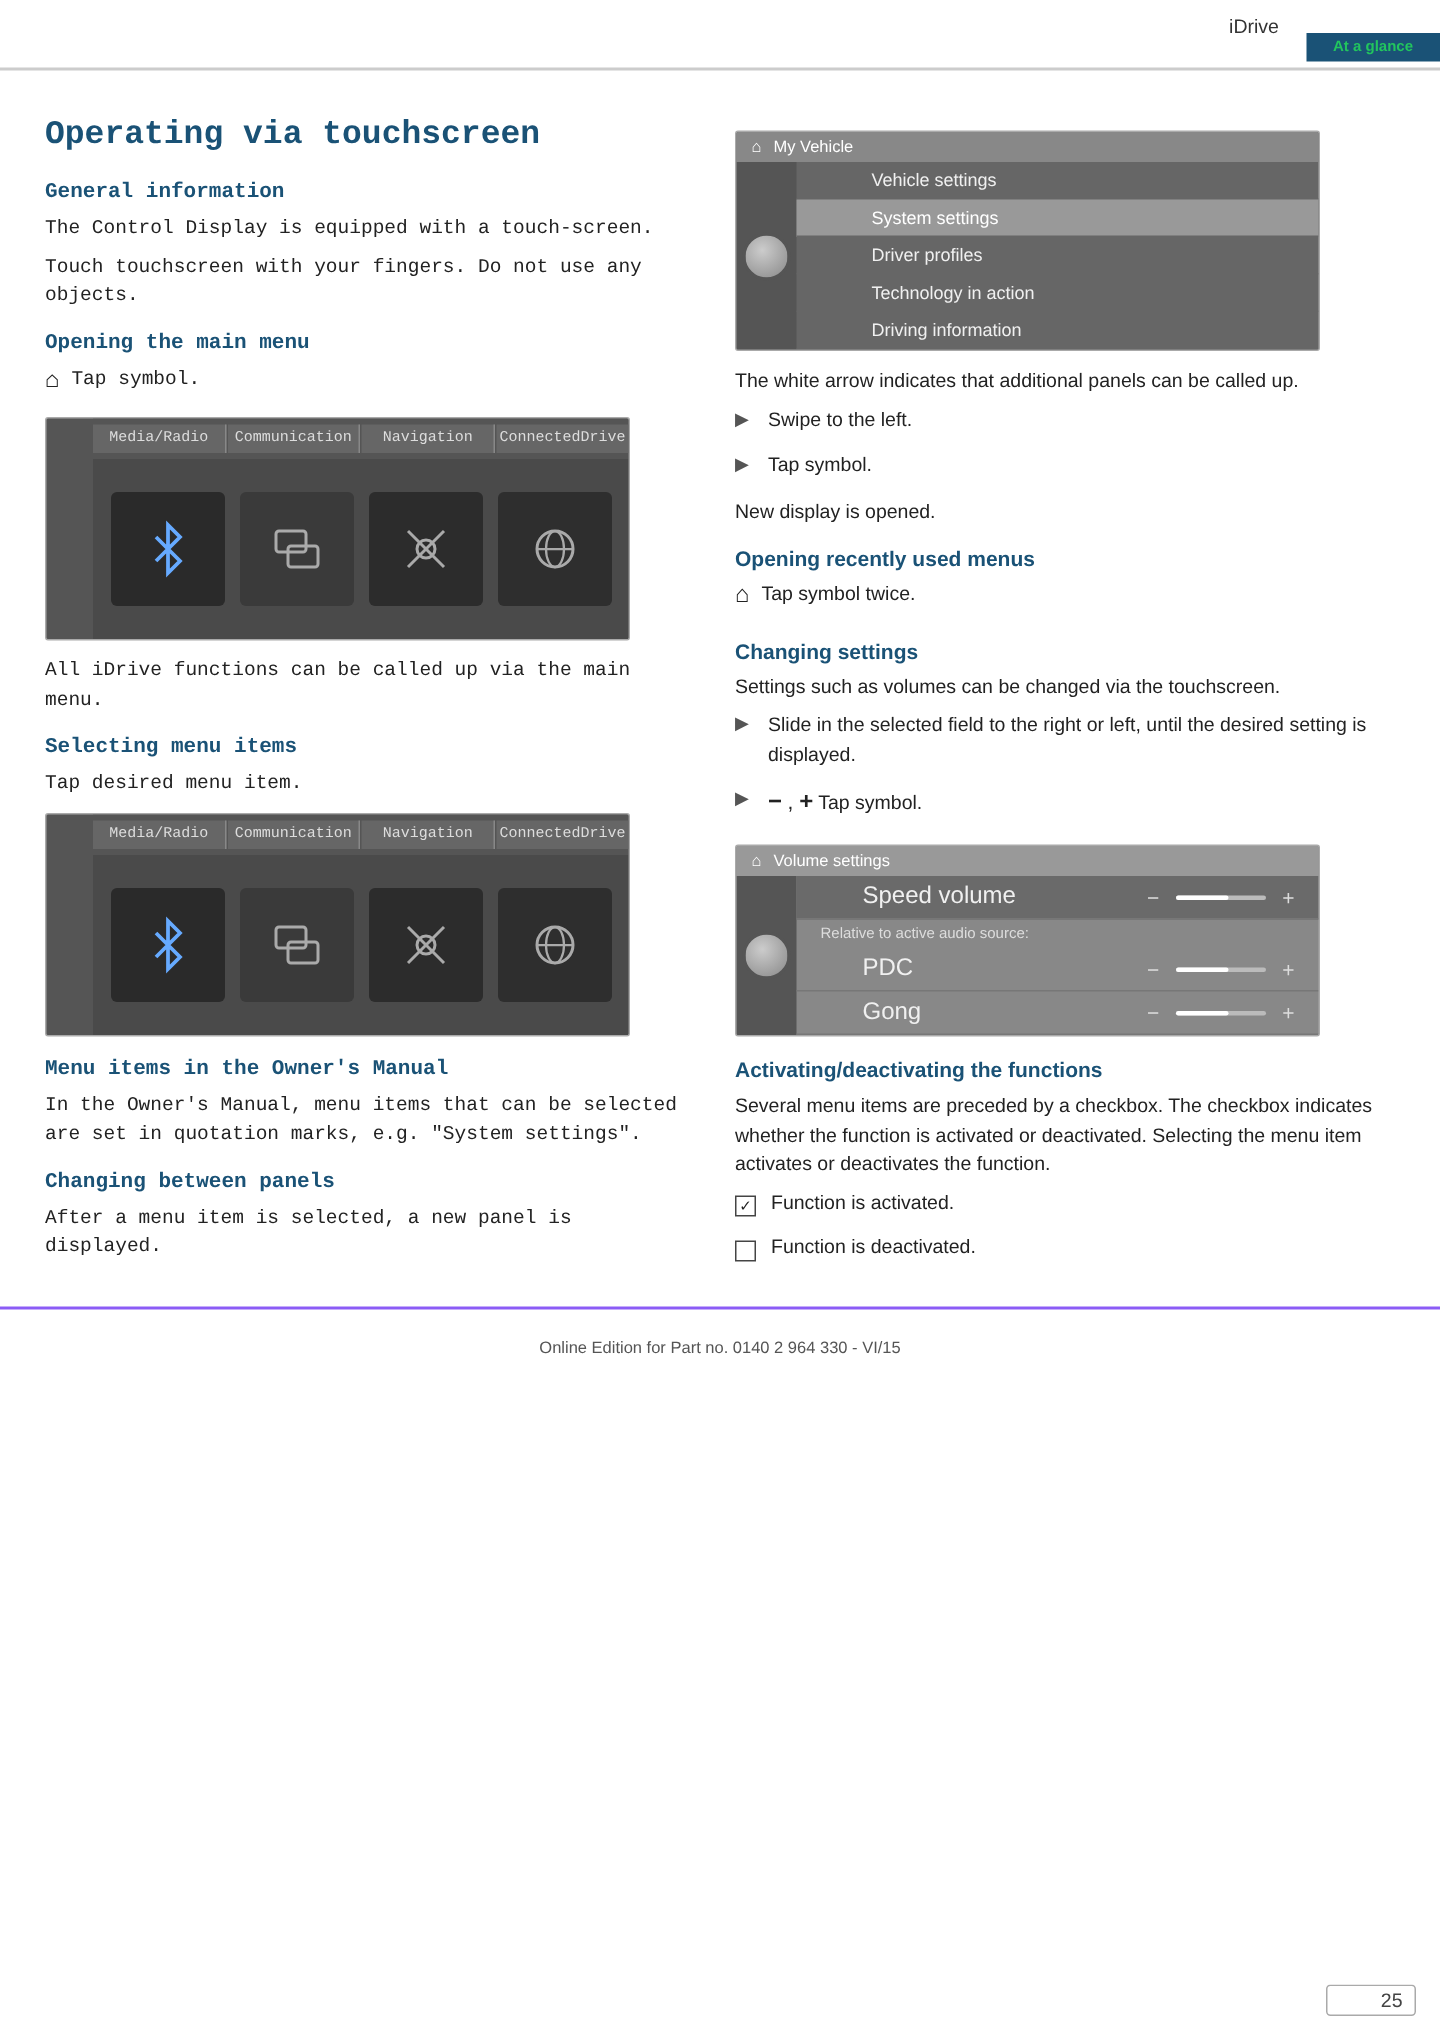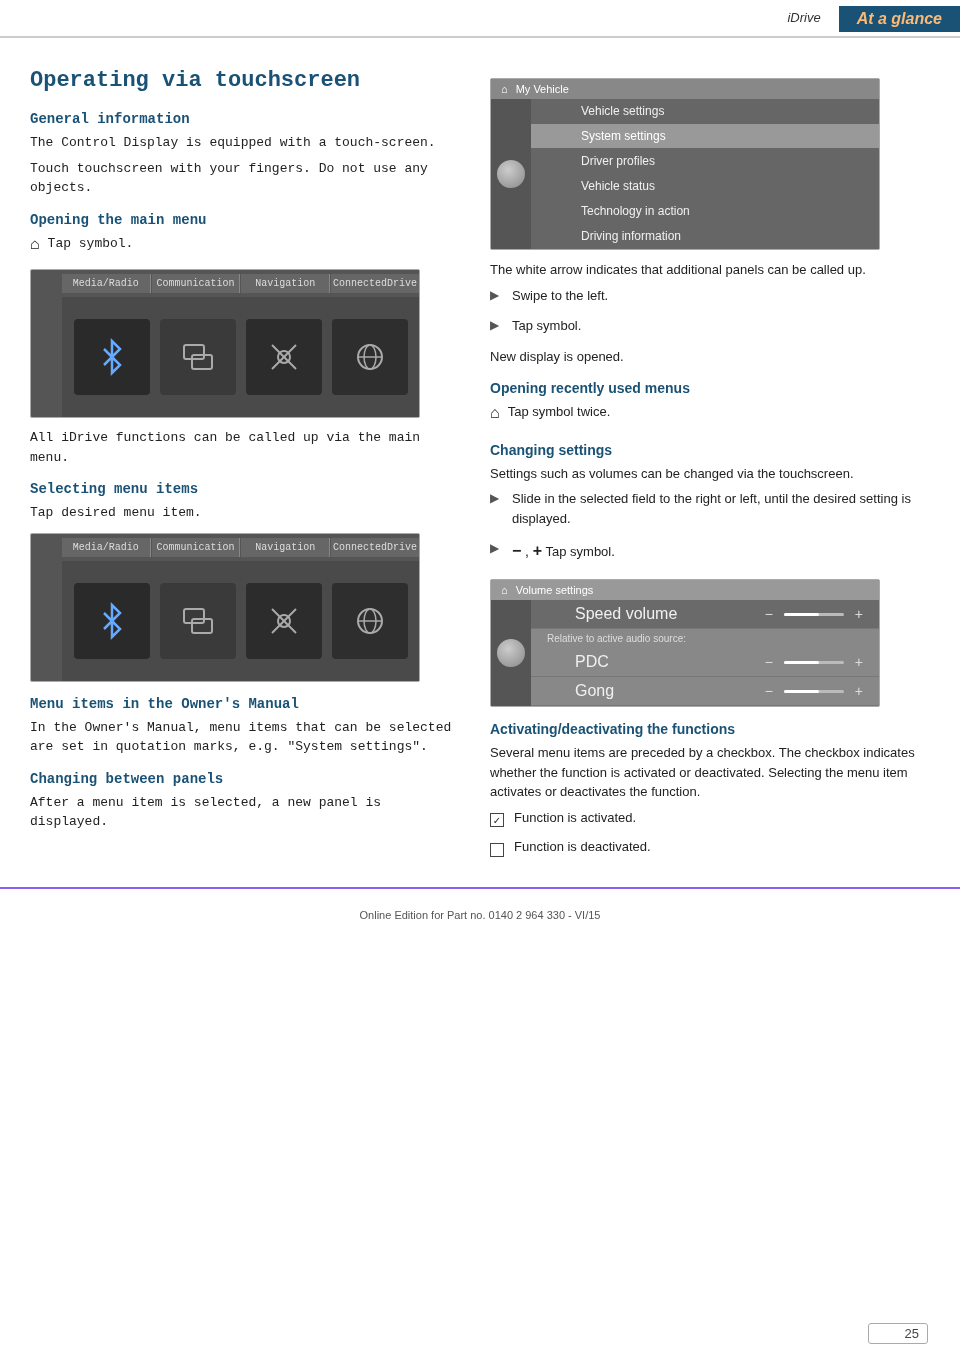--- a/index.html
+++ b/index.html
@@ -17,36 +17,36 @@
       display: flex;
       justify-content: flex-end;
       align-items: center;
       border-bottom: 2px solid #ccc;
       padding: 6px 0 4px 0;
       margin-bottom: 0;
     }
     .header-tabs {
       display: flex;
       align-items: stretch;
-      font-style: italic;
     }
     .header-tab-inactive {
       padding: 4px 18px;
       font-size: 13px;
       color: #333;
       background: #fff;
       border: none;
     }
     .header-tab-active {
       padding: 4px 18px;
-      font-size: 16px;
-      color: #fdba74;
+      font-size: 10px;
+      color: #22c55e;
       background: #1a5276;
       border: none;
       font-weight: bold;
+      margin-top: 16px;
     }
 
     
     .main-content {
       display: flex;
       padding: 30px 30px 10px 30px;
       gap: 30px;
     }
 
     .left-col {
@@ -460,21 +460,20 @@
         <span>My Vehicle</span>
       </div>
       <div class="menu-left-bar">
         <div class="menu-left-panel">
           <div class="knob-icon"></div>
         </div>
         <div class="menu-right-panel">
           <div class="menu-item">Vehicle settings</div>
           <div class="menu-item selected">System settings</div>
           <div class="menu-item">Driver profiles</div>
-          <div class="menu-item">Vehicle status</div>
           <div class="menu-item">Technology in action</div>
           <div class="menu-item">Driving information</div>
         </div>
       </div>
     </div>
 
     <div class="para">The white arrow indicates that additional panels can be called up.</div>
     <div class="instruction-row">
       <span class="arrow-bullet">▶</span>
       <span class="para">Swipe to the left.</span>
@@ -556,13 +555,13 @@
       <div class="checkbox-unchecked"></div>
       <span class="para">Function is deactivated.</span>
     </div>
 
   </div>
 </div>
 
 <div class="footer">
   <span>Online Edition for Part no. 0140 2 964 330 - VI/15</span>
 </div>
-<div class="page-num" style="position:fixed; right:32px; bottom:18px;padding-left:36px;">25</div>
+<div class="page-num" style="position:fixed; right:16px; bottom:18px;padding-left:36px;">25</div>
 
 </body></html>

